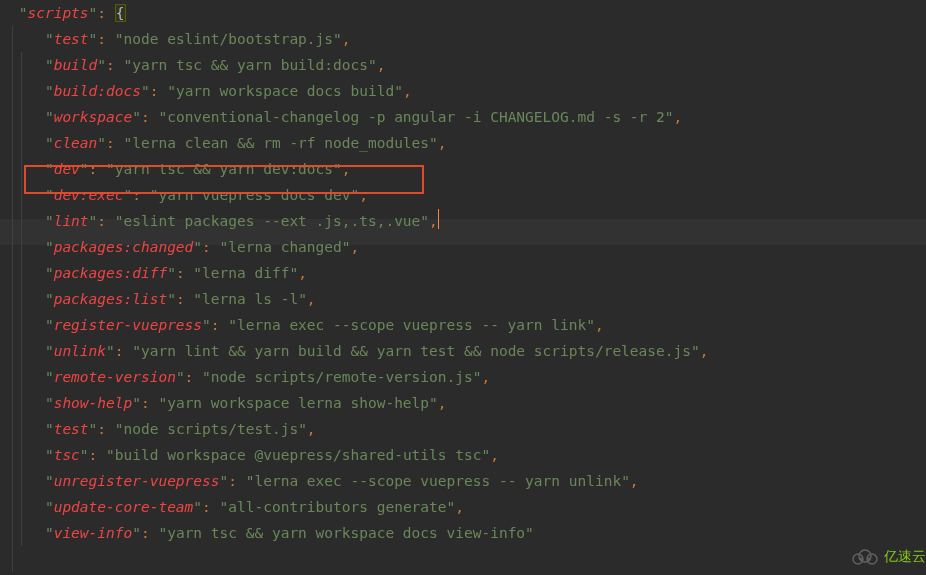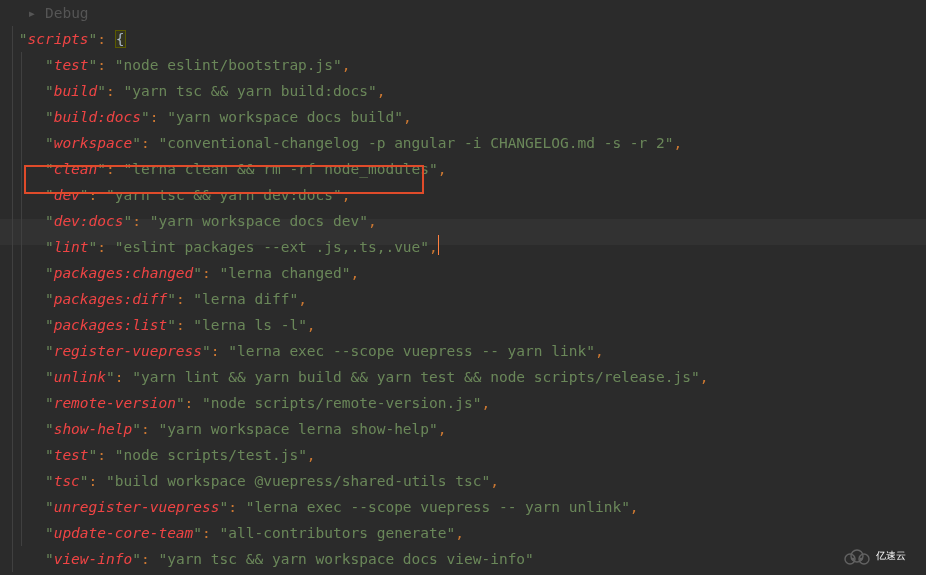--- a/index.html
+++ b/index.html
@@ -57,50 +57,49 @@
       display: inline-block;
       width: 1px;
       height: 20px;
       background: #ff8040;
       vertical-align: text-bottom;
       position: relative;
       top: 0px;
     }
     .watermark {
       position: absolute;
-      right: 20px;
+      right: 0;
       bottom: 6px;
-      color: #ffffff;
-      font-size: 10px;
+      color: #84cc16;
+      font-size: 14px;
       font-family: sans-serif;
       display: flex;
       align-items: center;
       gap: 4px;
     }
     .watermark svg { opacity: 0.65; }
   </style>
 </head>
 <body>
 
 <div class="code-container">
   <div class="cursor-line-bg" style="top:219px;height:26px;"></div>
   <div class="indent-guide l1" style="top:26px;height:546px;"></div>
   <div class="indent-guide l2" style="top:52px;height:494px;"></div>
 
-  <div class="line">  <span class="debug-grey">▸ </span><span class="debug-grey">Debug</span></div>
 
   <div class="line"> <span class="str">"</span><span class="key">scripts</span><span class="str">"</span><span class="punc">:</span> <span class="brace-match">{</span></div>
 
   <div class="line">    <span class="str">"</span><span class="key">test</span><span class="str">"</span><span class="punc">:</span> <span class="str">"</span><span class="str">node eslint/bootstrap.js</span><span class="str">"</span><span class="punc">,</span></div>
   <div class="line">    <span class="str">"</span><span class="key">build</span><span class="str">"</span><span class="punc">:</span> <span class="str">"</span><span class="str">yarn tsc &amp;&amp; yarn build:docs</span><span class="str">"</span><span class="punc">,</span></div>
   <div class="line">    <span class="str">"</span><span class="key">build:docs</span><span class="str">"</span><span class="punc">:</span> <span class="str">"</span><span class="str">yarn workspace docs build</span><span class="str">"</span><span class="punc">,</span></div>
   <div class="line">    <span class="str">"</span><span class="key">workspace</span><span class="str">"</span><span class="punc">:</span> <span class="str">"</span><span class="str">conventional-changelog -p angular -i CHANGELOG.md -s -r 2</span><span class="str">"</span><span class="punc">,</span></div>
   <div class="line">    <span class="str">"</span><span class="key">clean</span><span class="str">"</span><span class="punc">:</span> <span class="str">"</span><span class="str">lerna clean &amp;&amp; rm -rf node_modules</span><span class="str">"</span><span class="punc">,</span></div>
   <div class="line">    <span class="str">"</span><span class="key">dev</span><span class="str">"</span><span class="punc">:</span> <span class="str">"</span><span class="str">yarn tsc &amp;&amp; yarn dev:docs</span><span class="str">"</span><span class="punc">,</span></div>
-  <div class="line">    <span class="str">"</span><span class="key">dev:docs</span><span class="str">"</span><span class="punc">:</span> <span class="str">"</span><span class="str">yarn workspace docs dev</span><span class="str">"</span><span class="punc">,</span></div>
+  <div class="line">    <span class="str">"</span><span class="key">dev:exec</span><span class="str">"</span><span class="punc">:</span> <span class="str">"</span><span class="str">yarn vuepress docs dev</span><span class="str">"</span><span class="punc">,</span></div>
   <div class="line">    <span class="str">"</span><span class="key">lint</span><span class="str">"</span><span class="punc">:</span> <span class="str">"</span><span class="str">eslint packages --ext .js,.ts,.vue</span><span class="str">"</span><span class="punc">,</span><span class="caret"></span></div>
   <div class="line">    <span class="str">"</span><span class="key">packages:changed</span><span class="str">"</span><span class="punc">:</span> <span class="str">"</span><span class="str">lerna changed</span><span class="str">"</span><span class="punc">,</span></div>
   <div class="line">    <span class="str">"</span><span class="key">packages:diff</span><span class="str">"</span><span class="punc">:</span> <span class="str">"</span><span class="str">lerna diff</span><span class="str">"</span><span class="punc">,</span></div>
   <div class="line">    <span class="str">"</span><span class="key">packages:list</span><span class="str">"</span><span class="punc">:</span> <span class="str">"</span><span class="str">lerna ls -l</span><span class="str">"</span><span class="punc">,</span></div>
   <div class="line">    <span class="str">"</span><span class="key">register-vuepress</span><span class="str">"</span><span class="punc">:</span> <span class="str">"</span><span class="str">lerna exec --scope vuepress -- yarn link</span><span class="str">"</span><span class="punc">,</span></div>
   <div class="line">    <span class="str">"</span><span class="key">unlink</span><span class="str">"</span><span class="punc">:</span> <span class="str">"</span><span class="str">yarn lint &amp;&amp; yarn build &amp;&amp; yarn test &amp;&amp; node scripts/release.js</span><span class="str">"</span><span class="punc">,</span></div>
   <div class="line">    <span class="str">"</span><span class="key">remote-version</span><span class="str">"</span><span class="punc">:</span> <span class="str">"</span><span class="str">node scripts/remote-version.js</span><span class="str">"</span><span class="punc">,</span></div>
   <div class="line">    <span class="str">"</span><span class="key">show-help</span><span class="str">"</span><span class="punc">:</span> <span class="str">"</span><span class="str">yarn workspace lerna show-help</span><span class="str">"</span><span class="punc">,</span></div>
   <div class="line">    <span class="str">"</span><span class="key">test</span><span class="str">"</span><span class="punc">:</span> <span class="str">"</span><span class="str">node scripts/test.js</span><span class="str">"</span><span class="punc">,</span></div>
   <div class="line">    <span class="str">"</span><span class="key">tsc</span><span class="str">"</span><span class="punc">:</span> <span class="str">"</span><span class="str">build workspace @vuepress/shared-utils tsc</span><span class="str">"</span><span class="punc">,</span></div>

